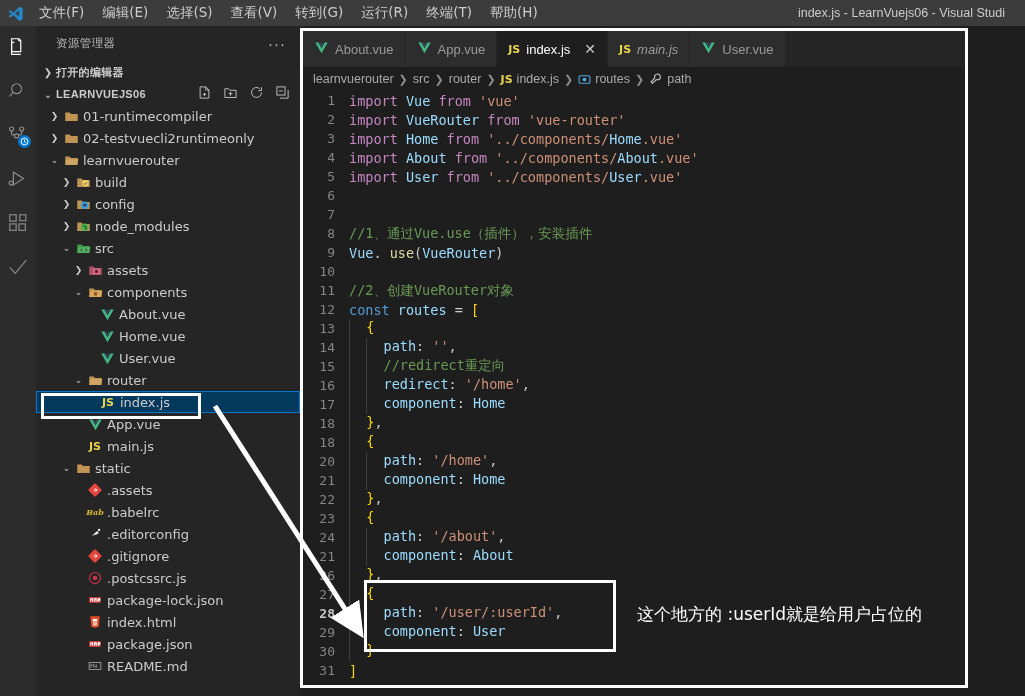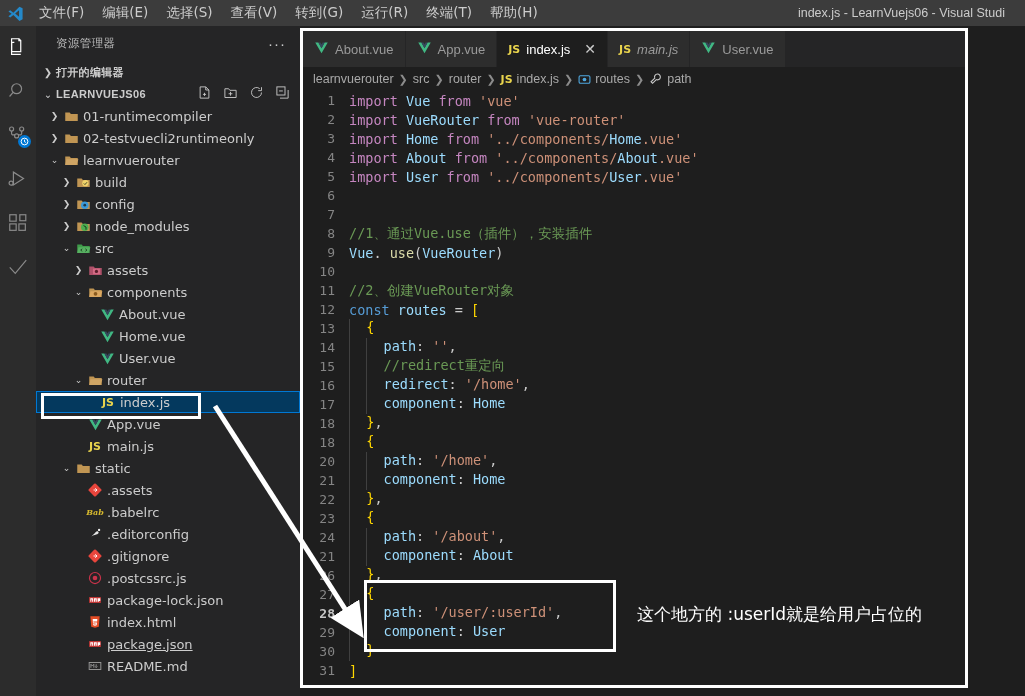--- a/index.html
+++ b/index.html
@@ -498,21 +498,21 @@
         <div class="trow" style="padding-left: 36px;">
           <span class="chev blank"></span>
           <span class="ico">
             <svg width="14" height="14" viewBox="0 0 24 24">
               <path d="M4 2h16l-1.5 18L12 22l-6.5-2z" fill="#e44d26"></path>
               <path d="M8 7h8l-.4 4H9.2l.2 2h6l-.5 4.5L12 18.5l-2.9-1-.2-2.2h2l.1 1 1 .3 1-.3.2-1.6H8.6z" fill="#ffffff"></path>
             </svg>
           </span>
           <span class="tlabel">index.html</span>
         </div>
-        <div class="trow" style="padding-left: 36px; text-decoration: underline;">
+        <div class="trow" style="padding-left: 36px;">
           <span class="chev blank"></span>
           <span class="ico">
             <svg width="14" height="14" viewBox="0 0 24 24">
               <rect x="2" y="7" width="20" height="10" fill="#cb3837"></rect>
               <path d="M4 9h4.5v6H7v-4H5.7v4H4zM10 9h5v6h-2v-4h-1v4h-2zM16.5 9H21v4.5h-2.3V15h-2.2z" fill="#ffffff"></path>
             </svg>
           </span>
           <span class="tlabel">package.json</span>
         </div>
         <div class="trow" style="padding-left: 36px;">

